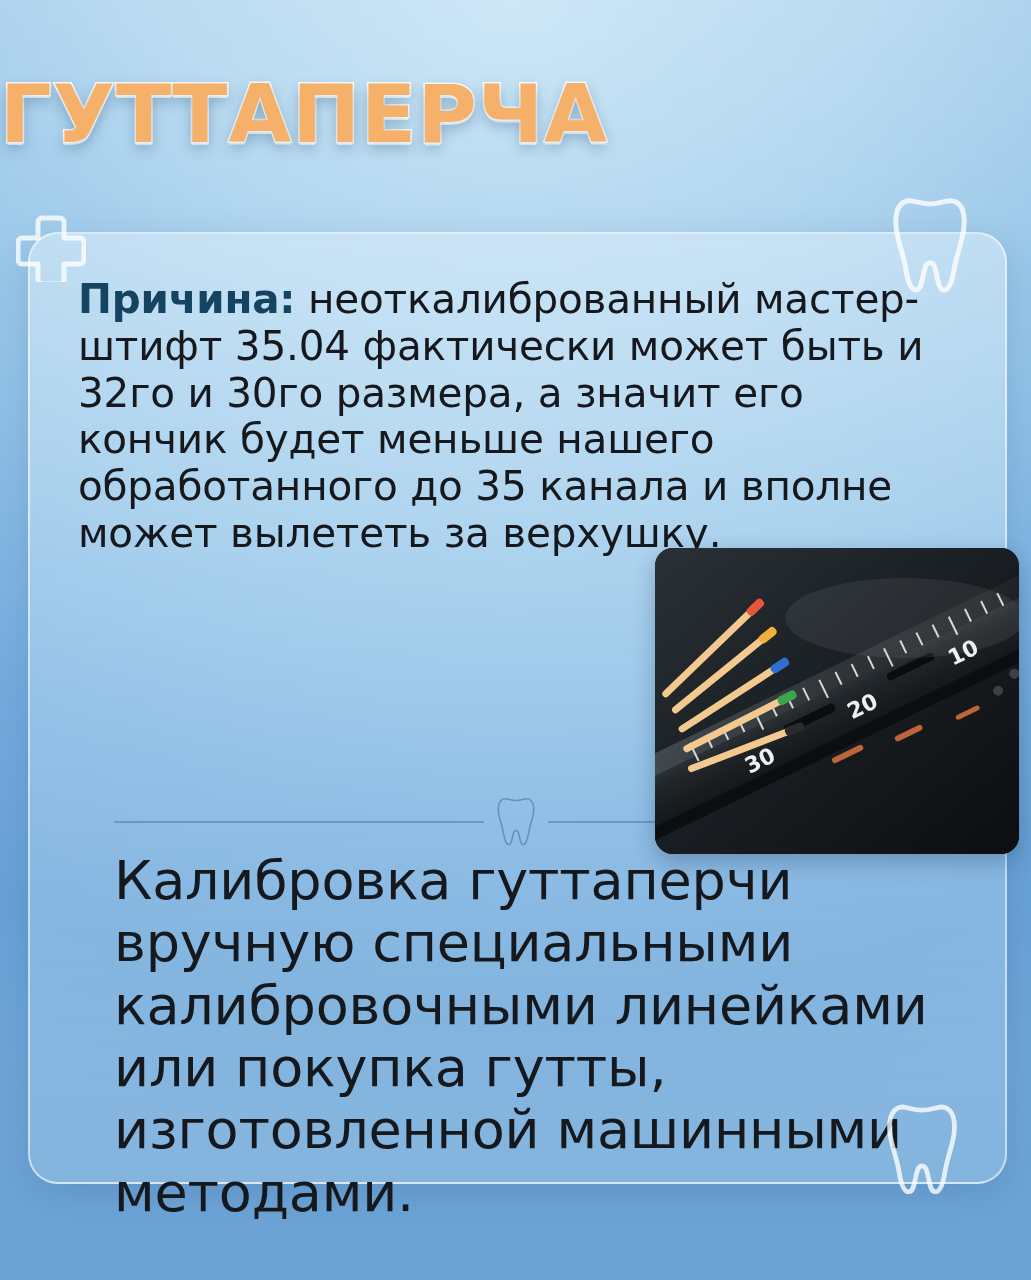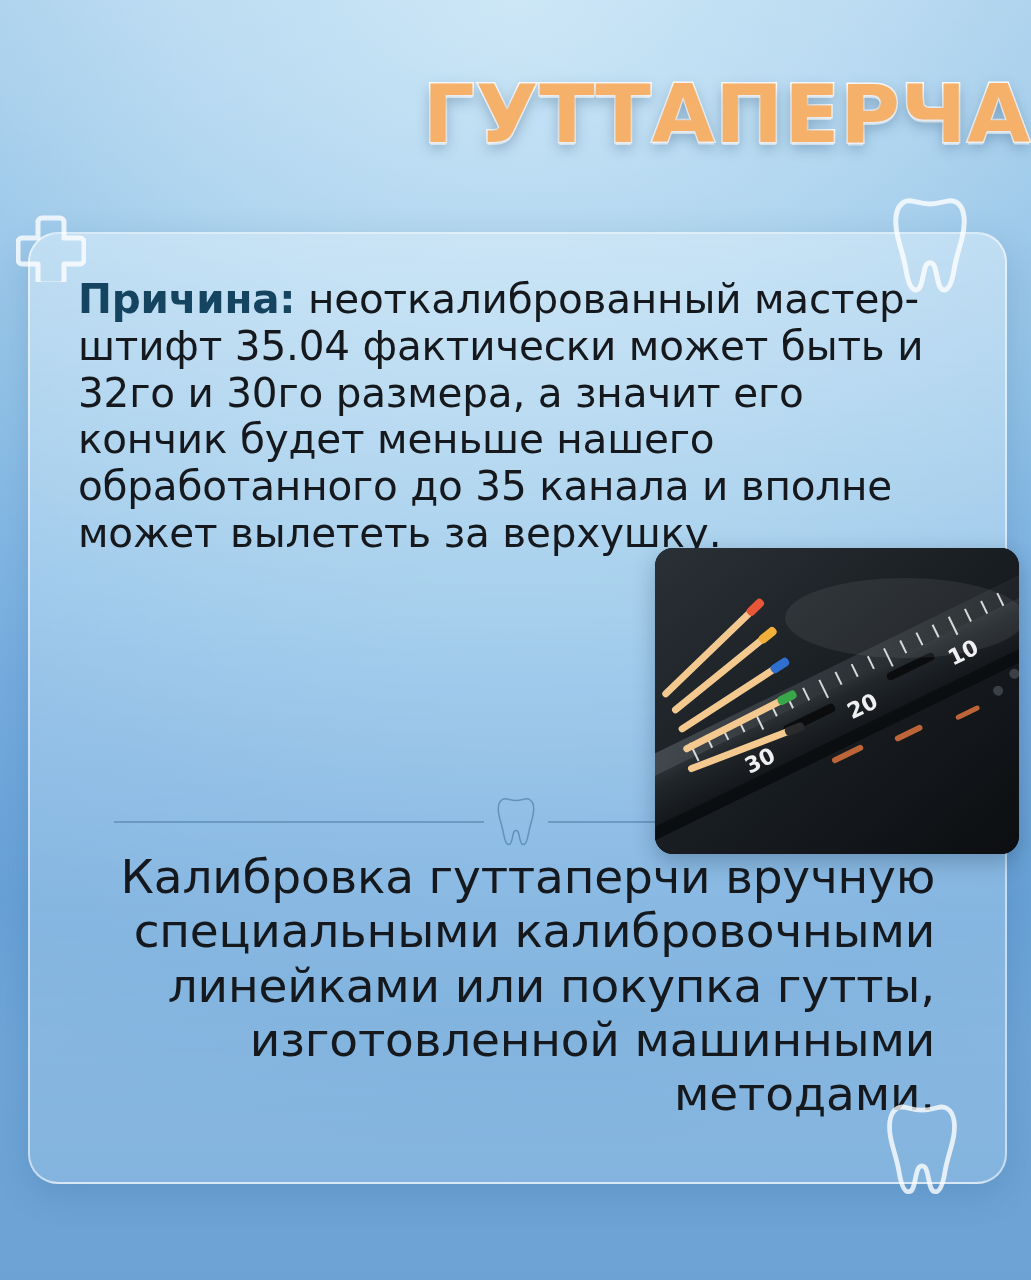--- a/index.html
+++ b/index.html
@@ -29,21 +29,21 @@
     background: linear-gradient(180deg, rgba(255,255,255,0.22) 0%, rgba(255,255,255,0.06) 22%, rgba(255,255,255,0) 45%, rgba(40,90,140,0.10) 100%);
     pointer-events: none;
   }
 
   
   .title-wrap {
     position: absolute;
     top: 74px;
     left: 0;
     width: 100%;
-    text-align: right;
+    text-align: left;
     z-index: 4;
   }
   .title {
     display: inline-block;
     font-family: "DejaVu Sans", sans-serif;
     font-weight: bold;
     font-size: 81px;
     letter-spacing: 1px;
     line-height: 1;
     color: #f5b16a;
@@ -121,26 +121,25 @@
     top: 578px;
   }
   .solution .lead-line {
     font-size: 40.5px;
     line-height: 1.16;
     color: #14445f;
     font-weight: bold;
     margin-bottom: 2px;
   }
   .solution .body {
-    font-size: 47px;
+    font-size: 54px;
     line-height: 1.155;
     color: #15181c;
     font-weight: 500;
     letter-spacing: -0.2px;
-    text-align: right;
   }
 
   
   .photo {
     position: absolute;
     right: 12px;
     top: 548px;
     width: 364px;
     height: 306px;
     border-radius: 18px;

